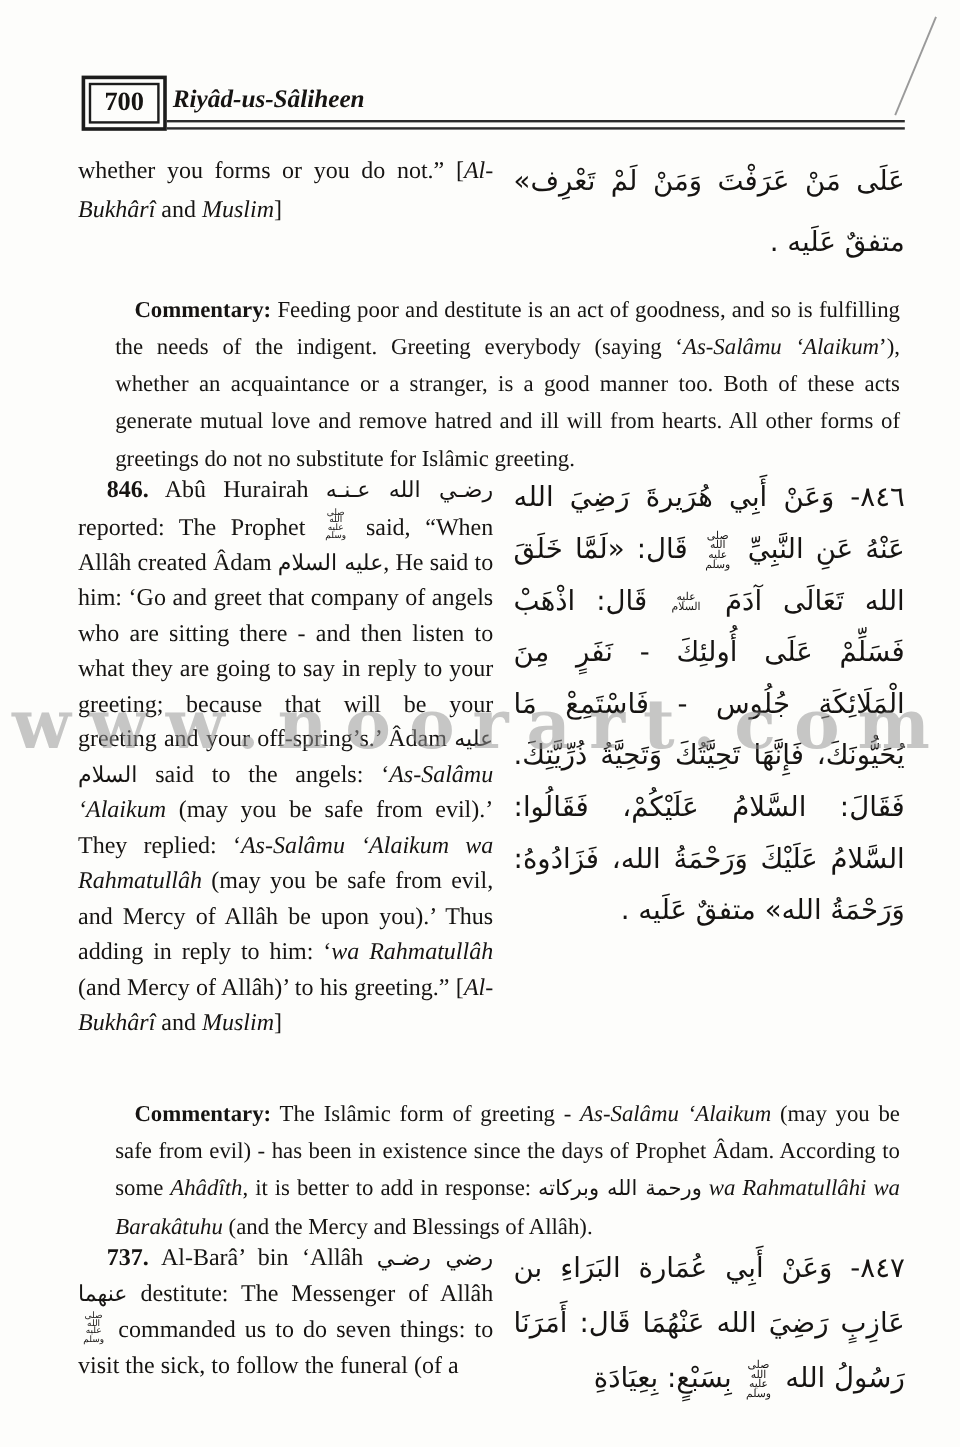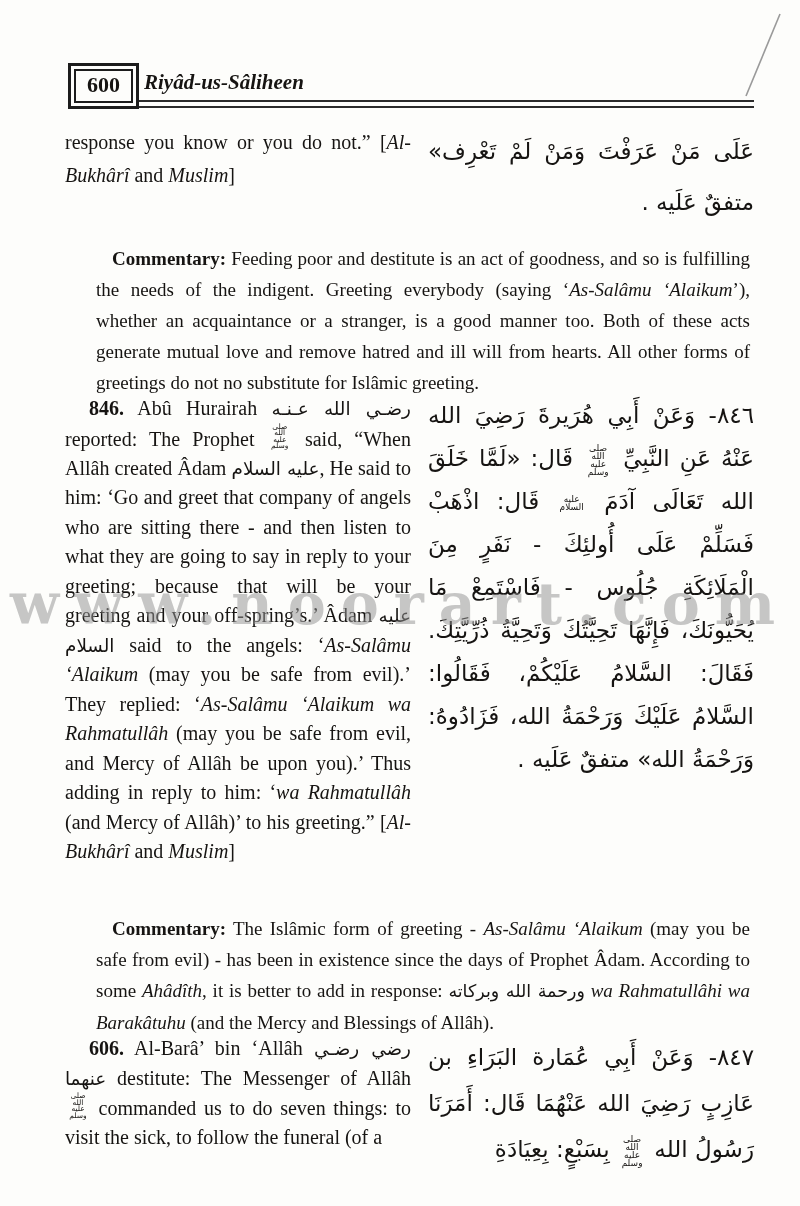--- a/index.html
+++ b/index.html
@@ -96,39 +96,39 @@
 </head>
 <body>
 
 <div class="page">
 
   <svg class="diag-svg" width="60" height="100">
     <line x1="48" y1="8" x2="14" y2="90" stroke="#9a9a9a" stroke-width="1.6"></line>
   </svg>
 
   <div class="pagenum-box">
-    <div class="pagenum-inner">600</div>
+    <div class="pagenum-inner">700</div>
   </div>
   <div class="title-en">Riyâd-us-Sâliheen</div>
   <div class="header-rule"></div>
 
   <div class="row sec1">
-    <div class="col-en"><span class="seg-n">response you know or you do not.” [</span><span class="seg-i">Al-Bukhârî</span><span class="seg-n"> and </span><span class="seg-i">Muslim</span><span class="seg-n">]</span></div>
+    <div class="col-en"><span class="seg-n">whether you forms or you do not.” [</span><span class="seg-i">Al-Bukhârî</span><span class="seg-n"> and </span><span class="seg-i">Muslim</span><span class="seg-n">]</span></div>
     <div class="col-ar" dir="rtl"><span class="seg-n">عَلَى مَنْ عَرَفْتَ وَمَنْ لَمْ تَعْرِف» متفقٌ عَلَيه .</span></div>
   </div>
 
   <div class="commentary c1"><span class="seg-b">Commentary:</span><span class="seg-n">  Feeding poor and destitute is an act of goodness, and so is fulfilling the needs of the indigent. Greeting everybody (saying ‘</span><span class="seg-i">As-Salâmu ‘Alaikum</span><span class="seg-n">’), whether an acquaintance or a stranger, is a good manner too. Both of these acts generate mutual love and remove hatred and ill will from hearts. All other forms of greetings do not no substitute for Islâmic greeting.</span></div>
 
   <div class="row h846">
     <div class="col-en"><span class="seg-b">846.</span><span class="seg-n"> Abû Hurairah </span><span class="seg-ar">رضـي الله عـنـه</span><span class="seg-n"> reported: The Prophet </span><span class="seg-sym">صلى الله عليه وسلم</span><span class="seg-n"> said, “When Allâh created Âdam </span><span class="seg-ar">عليه السلام</span><span class="seg-n">, He said to him: ‘Go and greet that company of angels who are sitting there - and then listen to what they are going to say in reply to your greeting; because that will be your greeting and your off-spring’s.’ Âdam </span><span class="seg-ar">عليه السلام</span><span class="seg-n"> said to the angels: ‘</span><span class="seg-i">As-Salâmu ‘Alaikum</span><span class="seg-n"> (may you be safe from evil).’ They replied: ‘</span><span class="seg-i">As-Salâmu ‘Alaikum wa Rahmatullâh</span><span class="seg-n"> (may you be safe from evil, and Mercy of Allâh be upon you).’ Thus adding in reply to him: ‘</span><span class="seg-i">wa Rahmatullâh</span><span class="seg-n"> (and Mercy of Allâh)’ to his greeting.” [</span><span class="seg-i">Al-Bukhârî</span><span class="seg-n"> and </span><span class="seg-i">Muslim</span><span class="seg-n">]</span></div>
     <div class="col-ar" dir="rtl"><span class="seg-n">٨٤٦- وَعَنْ أَبِي هُرَيرةَ رَضِيَ الله عَنْهُ عَنِ النَّبِيِّ </span><span class="seg-sym">صلى الله عليه وسلم</span><span class="seg-n"> قَال: «لَمَّا خَلَقَ الله تَعَالَى آدَمَ </span><span class="seg-sym">عليه السلام</span><span class="seg-n"> قَال: اذْهَبْ فَسَلِّمْ عَلَى أُولئِكَ - نَفَرٍ مِنَ الْمَلَائِكَةِ جُلُوس - فَاسْتَمِعْ مَا يُحَيُّونَكَ، فَإِنَّهَا تَحِيَّتُكَ وَتَحِيَّةُ ذُرِّيَّتِكَ. فَقَالَ: السَّلامُ عَلَيْكُمْ، فَقَالُوا: السَّلامُ عَلَيْكَ وَرَحْمَةُ الله، فَزَادُوهُ: وَرَحْمَةُ الله» متفقٌ عَلَيه .</span></div>
   </div>
 
   <div class="commentary c2"><span class="seg-b">Commentary:</span><span class="seg-n">  The Islâmic form of greeting - </span><span class="seg-i">As-Salâmu ‘Alaikum</span><span class="seg-n"> (may you be safe from evil) - has been in existence since the days of Prophet Âdam. According to some </span><span class="seg-i">Ahâdîth</span><span class="seg-n">, it is better to add in response: </span><span class="seg-ar">ورحمة الله وبركاته</span><span class="seg-n"> </span><span class="seg-i">wa Rahmatullâhi wa Barakâtuhu</span><span class="seg-n"> (and the Mercy and Blessings of Allâh).</span></div>
 
   <div class="row h847">
-    <div class="col-en"><span class="seg-b">606.</span><span class="seg-n"> Al-Barâ’ bin ‘Allâh </span><span class="seg-ar">رضي رضـي عنهما</span><span class="seg-n"> destitute: The Messenger of Allâh </span><span class="seg-sym">صلى الله عليه وسلم</span><span class="seg-n"> commanded us to do seven things: to visit the sick, to follow the funeral (of a</span></div>
+    <div class="col-en"><span class="seg-b">737.</span><span class="seg-n"> Al-Barâ’ bin ‘Allâh </span><span class="seg-ar">رضي رضـي عنهما</span><span class="seg-n"> destitute: The Messenger of Allâh </span><span class="seg-sym">صلى الله عليه وسلم</span><span class="seg-n"> commanded us to do seven things: to visit the sick, to follow the funeral (of a</span></div>
     <div class="col-ar" dir="rtl"><span class="seg-n">٨٤٧- وَعَنْ أَبِي عُمَارة البَرَاءِ بن عَازِبٍ رَضِيَ الله عَنْهُمَا قَال: أَمَرَنَا رَسُولُ الله </span><span class="seg-sym">صلى الله عليه وسلم</span><span class="seg-n"> بِسَبْعٍ: بِعِيَادَةِ</span></div>
   </div>
 
   <div class="watermark">www.noorart.com</div>
 
 </div>
 
 </body></html>

